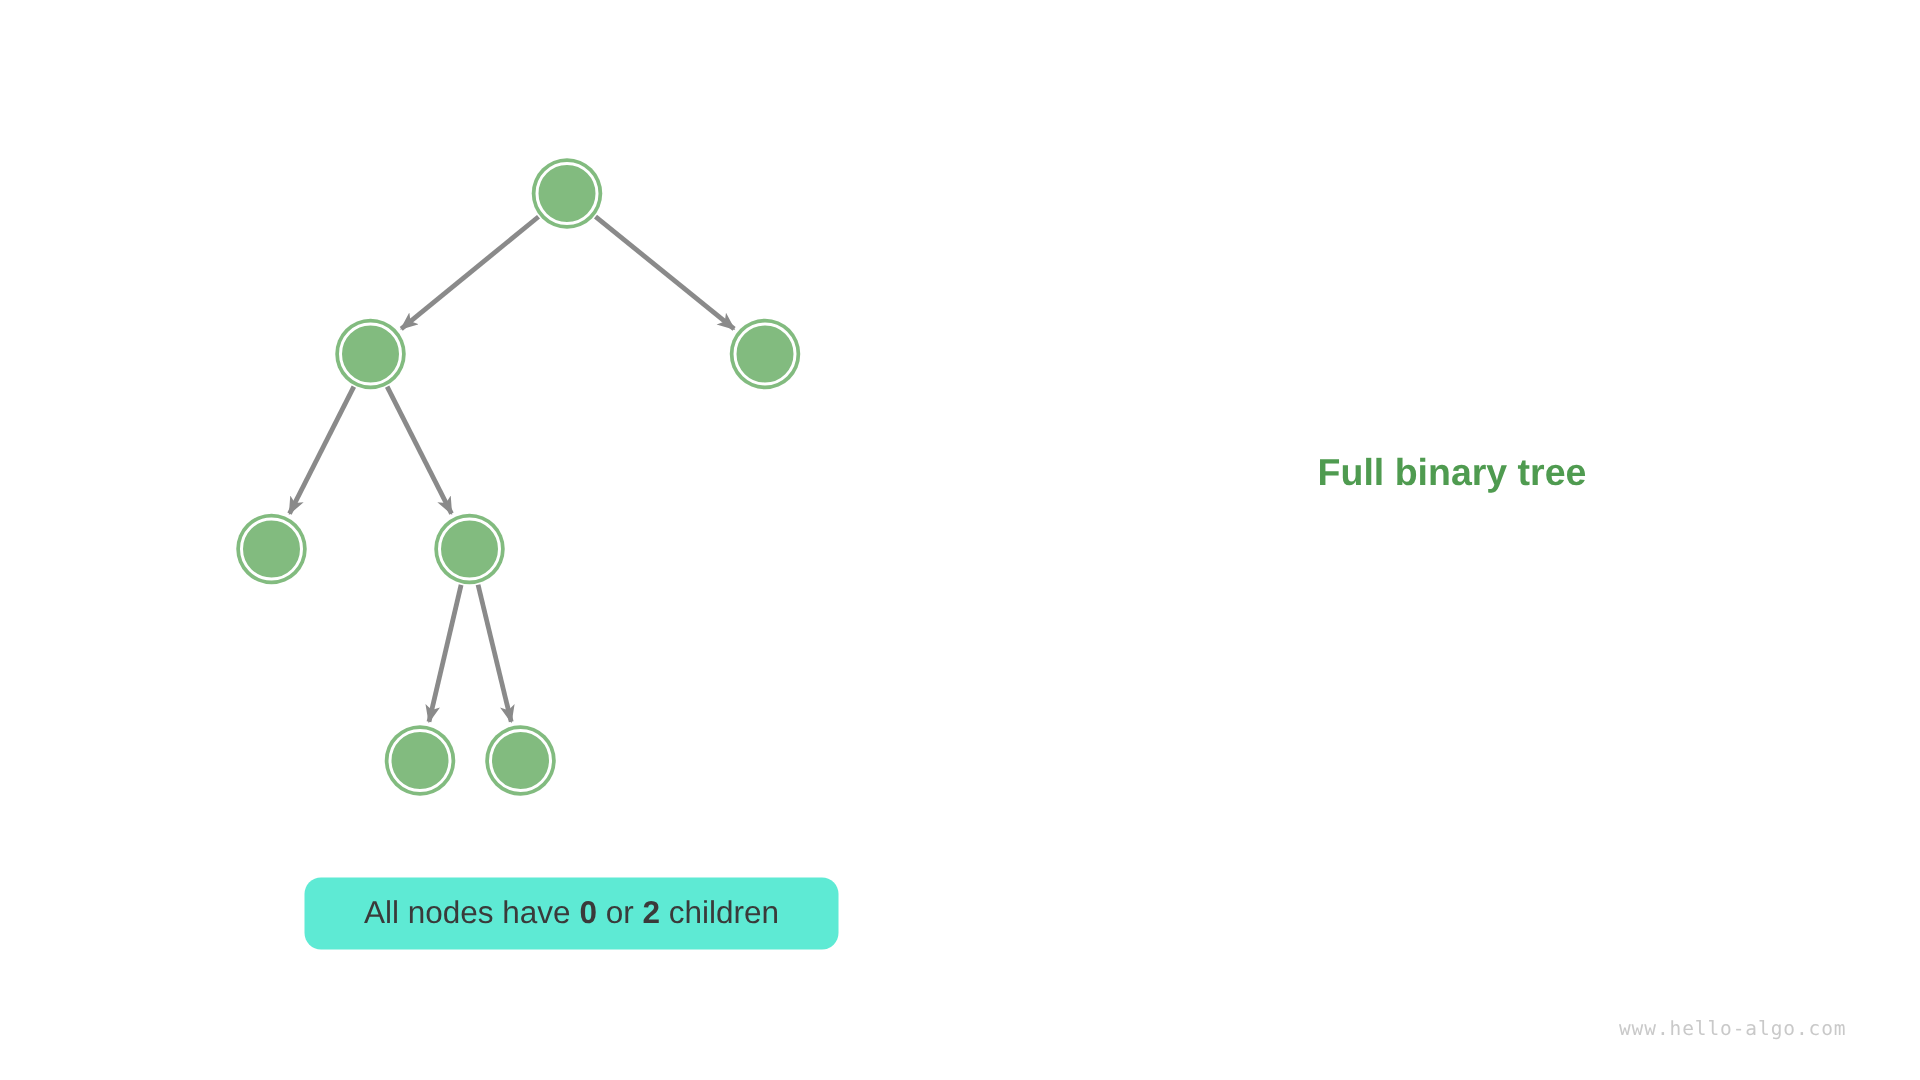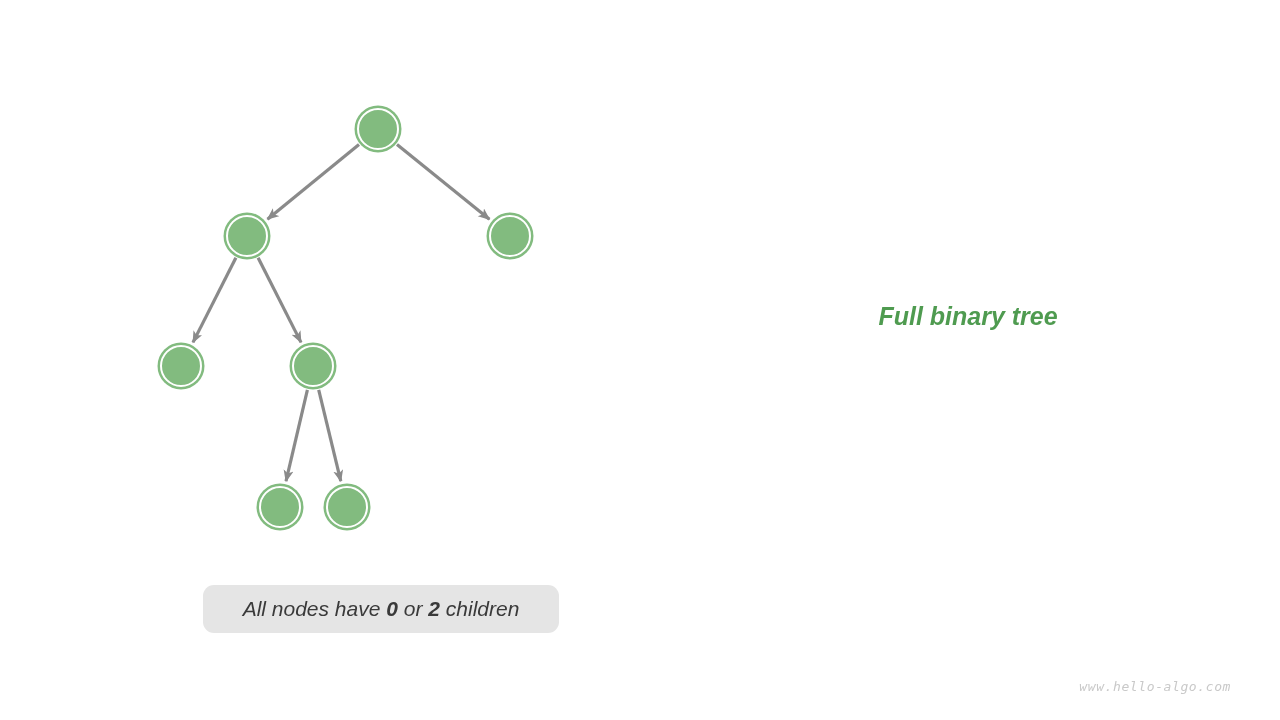--- a/index.html
+++ b/index.html
@@ -7,21 +7,20 @@
     padding: 0;
     background: #ffffff;
   }
   .page {
     position: relative;
     width: 1271px;
     height: 720px;
     background: #ffffff;
     overflow: hidden;
     font-family: "Liberation Sans", sans-serif;
-    font-style: italic;
   }
   .tree-svg {
     position: absolute;
     left: 0;
     top: 0;
     width: 1280px;
     height: 720px;
   }
   .diagram-title {
     position: absolute;
@@ -107,17 +106,17 @@
         </g>
         <g>
           <circle cx="347" cy="507" r="23.5" fill="#82bb7f"></circle>
           <circle cx="347" cy="507" r="20" fill="none" stroke="#ffffff" stroke-width="2"></circle>
         </g>
       </g>
   </svg>
 
   <div class="diagram-title" style="color: rgb(79, 155, 80);">Full binary tree</div>
 
-  <div class="caption-box" style="background: #e5e5e5; color: rgb(58, 58, 58); text-align: center;"><span>All nodes have </span><b>0</b><span> or </span><b>2</b><span> children</span></div>
+  <div class="caption-box" style="background: #5eead4; color: rgb(58, 58, 58); text-align: center;"><span>All nodes have </span><b>0</b><span> or </span><b>2</b><span> children</span></div>
 
   <div class="watermark" style="color: rgb(201, 201, 201);">www.hello-algo.com</div>
 
 </div>
 
 </body></html>

